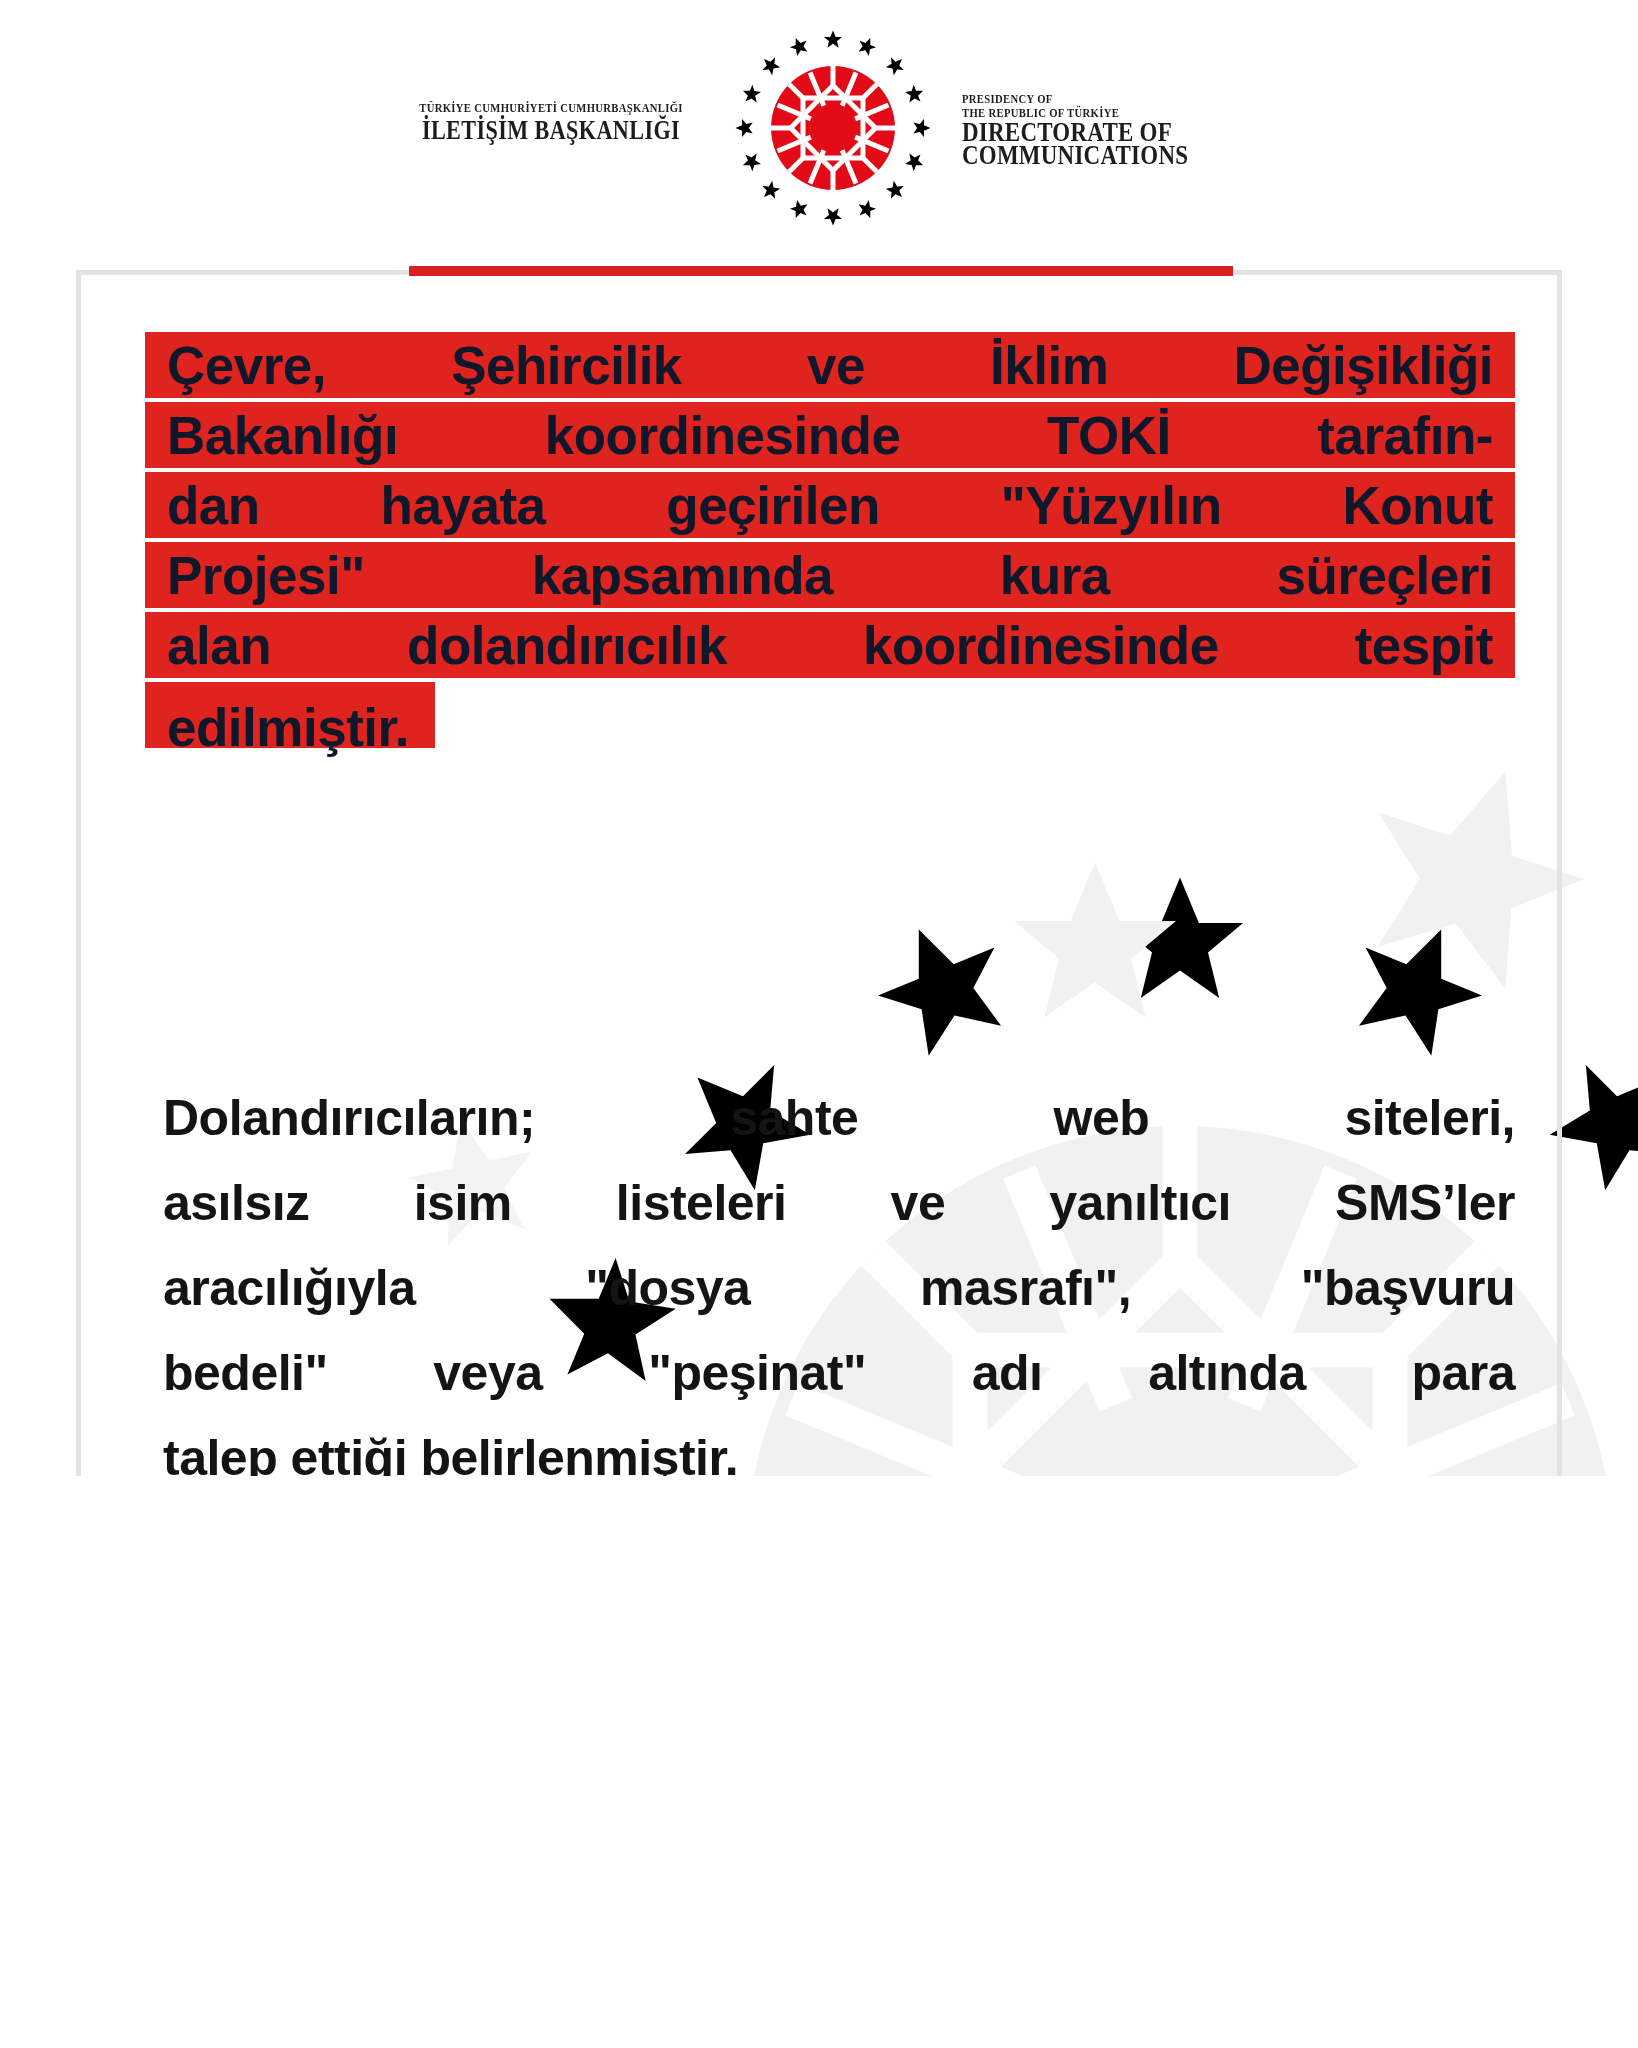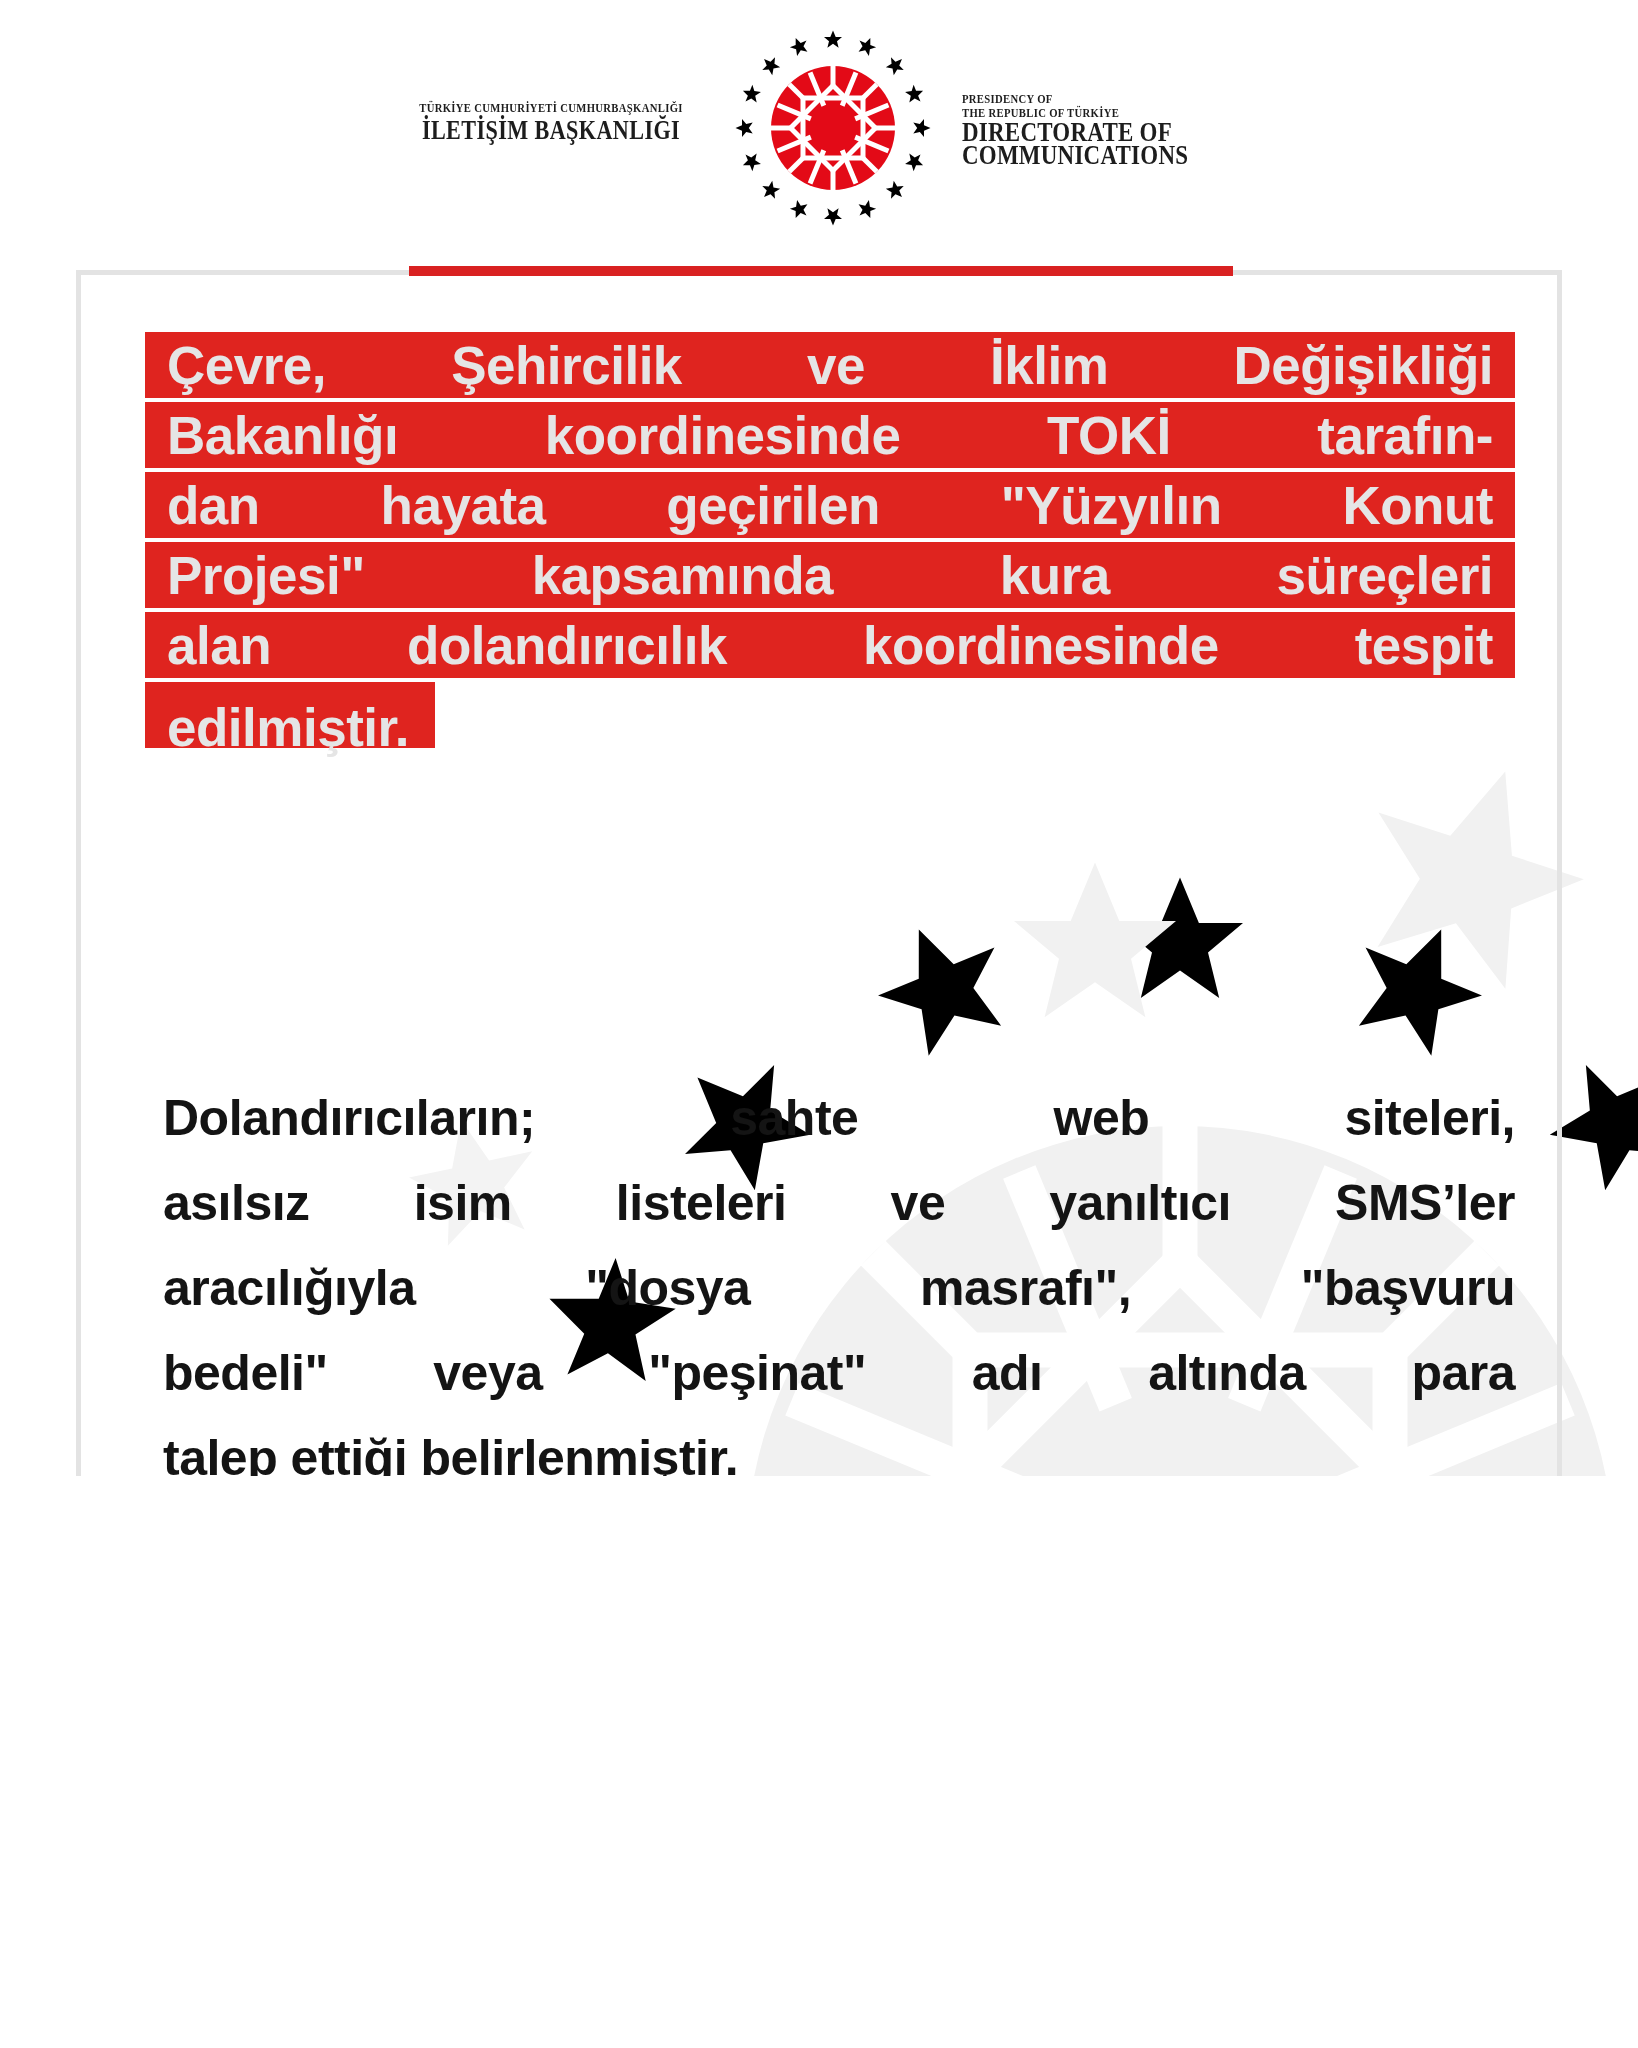--- a/index.html
+++ b/index.html
@@ -21,21 +21,21 @@
   }
   #hdr-right .small{font-size:13px;font-weight:bold;letter-spacing:.4px;line-height:14px;}
   #hdr-right .big{font-size:28px;font-weight:bold;line-height:23px;letter-spacing:.3px;}
   
   .gray-border{background:#e3e3e3;z-index:2;}
   .red-accent{background:#d92121;z-index:3;}
   
   #highlight{left:145px;top:332px;width:1370px;z-index:4;}
   .hline{
     box-sizing:border-box;width:100%;height:66px;line-height:67px;margin-bottom:4px;
-    background:#df241f;color:#e5e5e5;font-size:53px;font-weight:bold;
+    background:#df241f;color:#0f172a;font-size:53px;font-weight:bold;
     padding:0 22px;text-align:justify;text-align-last:justify;white-space:nowrap;
     letter-spacing:-0.5px;
   }
   .hline.hlast{width:fit-content;text-align:left;text-align-last:left;padding:12px 26px 0 22px;}
   
   .para{width:1352px;color:#141414;z-index:4;}
   #para1{left:163px;top:1076px;}
   #para2{left:163px;top:1540px;}
   .bline{
     height:85px;line-height:85px;font-size:50px;font-weight:600;white-space:nowrap;

